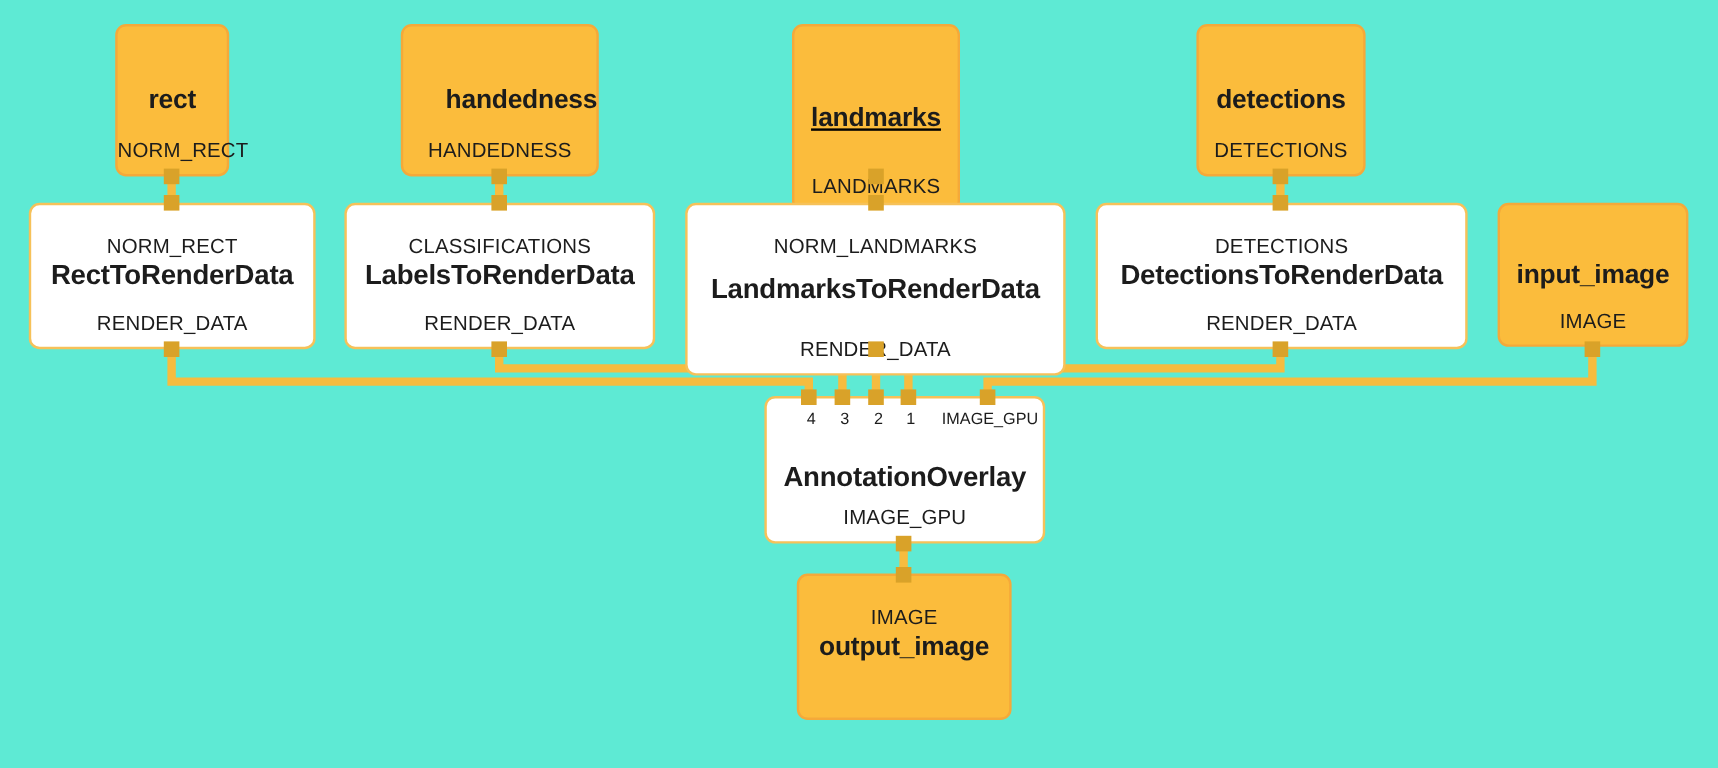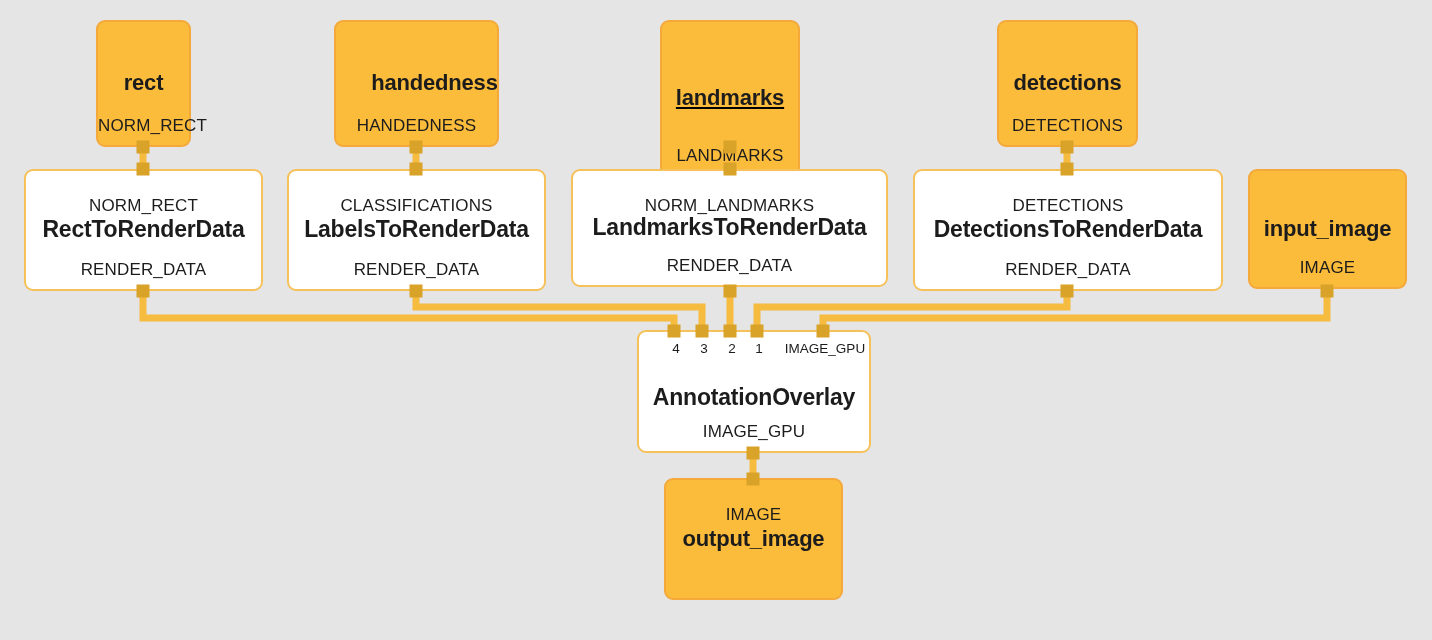--- a/index.html
+++ b/index.html
@@ -8,21 +8,21 @@
     background: #ffffff;
   }
   body {
     font-family: "Liberation Sans", sans-serif;
     -webkit-font-smoothing: antialiased;
   }
   #canvas {
     position: relative;
     width: 1432px;
     height: 640px;
-    background: #e5e5e5;
+    background: #5eead4;
     overflow: hidden;
   }
   #wires {
     position: absolute;
     left: 0;
     top: 0;
     width: 1432px;
     height: 640px;
     pointer-events: none;
   }
@@ -164,21 +164,21 @@
   <div class="pin" style="left:143px; top:291px;"></div>
 
   <div class="node calc" style="left:287px; top:169px; width:259px; height:122px;">
     <div class="port-label port-top">CLASSIFICATIONS</div>
     <div class="node-title">LabelsToRenderData</div>
     <div class="port-label port-bottom">RENDER_DATA</div>
   </div>
   <div class="pin" style="left:416px; top:169px;"></div>
   <div class="pin" style="left:416px; top:291px;"></div>
 
-  <div class="node calc" style="left:571px; top:169px; width:317px; height:118px;">
+  <div class="node calc" style="left:571px; top:169px; width:317px; height:144px;">
     <div class="port-label port-top">NORM_LANDMARKS</div>
     <div class="node-title">LandmarksToRenderData</div>
     <div class="port-label port-bottom">RENDER_DATA</div>
   </div>
   <div class="pin" style="left:730px; top:169px;"></div>
   <div class="pin" style="left:730px; top:291px;"></div>
 
   <div class="node calc" style="left:913px; top:169px; width:310px; height:122px;">
     <div class="port-label port-top">DETECTIONS</div>
     <div class="node-title">DetectionsToRenderData</div>

